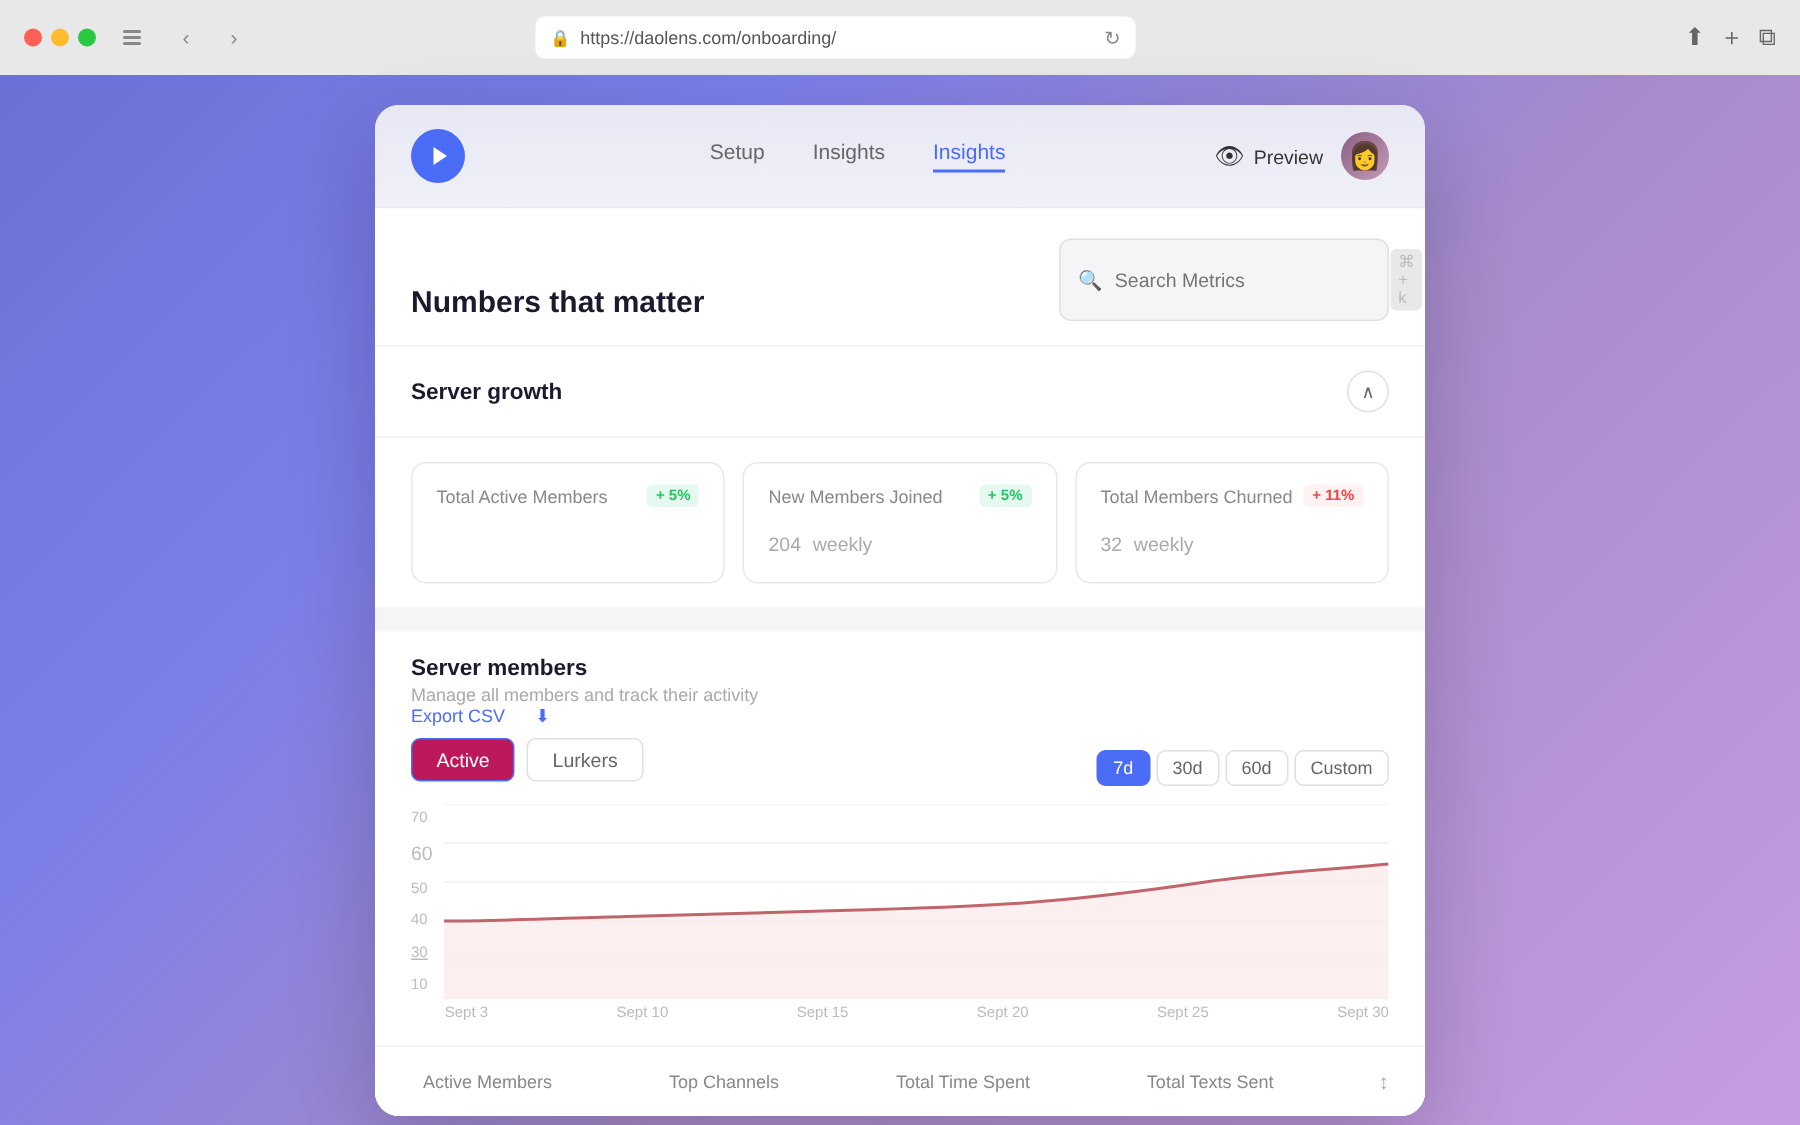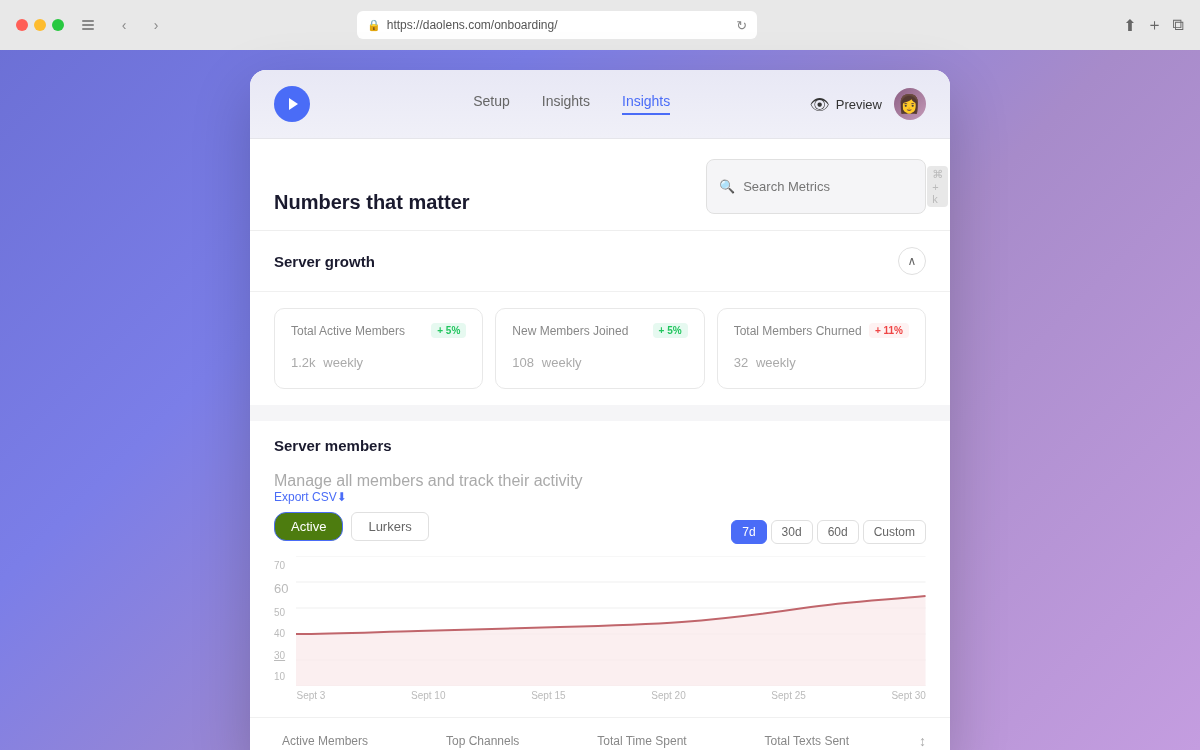--- a/index.html
+++ b/index.html
@@ -300,28 +300,28 @@
       justify-content: space-between;
       margin-bottom: 4px;
       flex-direction: column;
     }
     .chart-title {
       font-size: 15px;
       font-weight: 600;
       color: #1a1a2e;
     }
     .chart-subtitle {
-      font-size: 16px;
+      font-size: 12px;
       color: #aaa;
-      margin-top: 18px;
+      margin-top: 2px;
     }
     .export-btn {
       display: flex;
       align-items: center;
-      gap: 0;
+      gap: 20px;
       font-size: 12px;
       color: #4a6cf7;
       cursor: pointer;
     }
     .time-filters {
       display: flex;
       gap: 4px;
       margin: 12px 0;
       justify-content: flex-end;
     }
@@ -347,24 +347,23 @@
     .view-btn {
       padding: 6px 16px;
       border-radius: 6px;
       font-size: 13px;
       cursor: pointer;
       border: 1px solid #e0e0e0;
       background: white;
       color: #666;
     }
     .view-btn.active {
-      background: #4d7c0f;
+      background: #be185d;
       color: white;
       border-color: #4a6cf7;
-      border-radius: 12px;
     }
 
     
     .chart-container {
       position: relative;
       height: 130px;
       width: 100%;
     }
     .chart-svg {
       width: 100%;
@@ -477,36 +476,30 @@
           <span class="section-title">Server growth</span>
           <div class="collapse-btn">∧</div>
         </div>
         <div class="metric-cards">
 
           <div class="metric-card">
             <div class="metric-card-header">
               <span class="metric-label">Total Active Members</span>
               <span class="metric-badge badge-green">+ 5%</span>
             </div>
-            <div>
-              <span class="metric-value">
-                <span>1.2k</span>
-                <span>weekly</span>
-              </span>
-            </div>
           </div>
 
           <div class="metric-card">
             <div class="metric-card-header">
               <span class="metric-label">New Members Joined</span>
               <span class="metric-badge badge-green">+ 5%</span>
             </div>
             <div>
               <span class="metric-value">
-                <span>108</span>
+                <span>204</span>
                 <span>weekly</span>
               </span>
             </div>
           </div>
 
           <div class="metric-card">
             <div class="metric-card-header">
               <span class="metric-label">Total Members Churned</span>
               <span class="metric-badge badge-red">+ 11%</span>
             </div>

